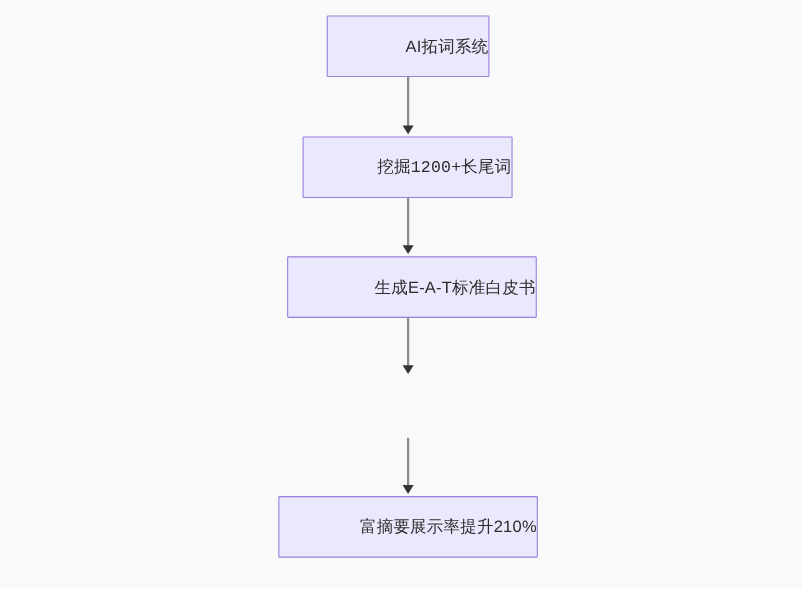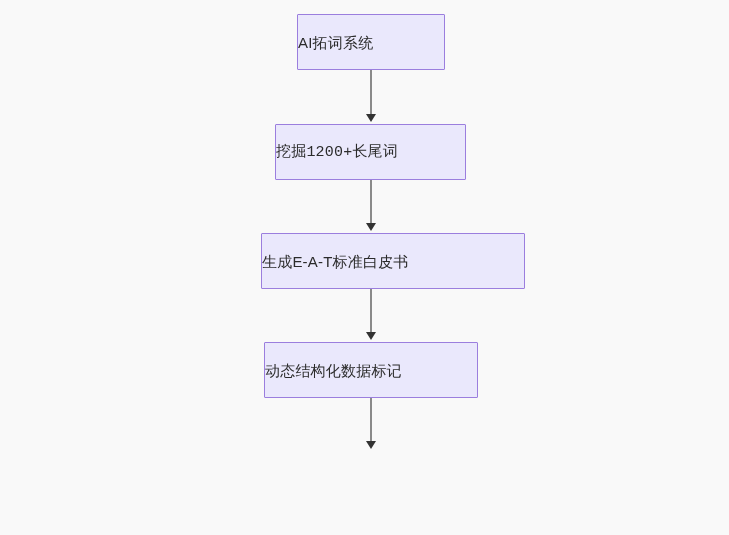--- a/index.html
+++ b/index.html
@@ -19,21 +19,21 @@
     height: 535px;
   }
   .node {
     position: absolute;
     box-sizing: border-box;
     background: #eae8fc;
     border: 1.6px solid #9b7ede;
     border-radius: 1px;
     display: flex;
     align-items: center;
-    justify-content: flex-start;
+    justify-content: flex-end;
     color: #2b2b2b;
     font-size: 15px;
     line-height: 1;
     letter-spacing: 0.2px;
     white-space: nowrap;
   }
   .node-label {
     display: block;
     pointer-events: none;
   }
@@ -63,28 +63,28 @@
   <div class="edge" style="left:370px; top:70px; height:47px;"></div>
   <div class="arrowhead" style="left:366px; top:114px;"></div>
 
   <div class="node" style="left:275px; top:124px; width:191px; height:56px;font-family:Liberation Mono, monospace;">
     <span class="node-label">挖掘1200+长尾词</span>
   </div>
 
   <div class="edge" style="left:370px; top:180px; height:46px;"></div>
   <div class="arrowhead" style="left:366px; top:223px;"></div>
 
-  <div class="node" style="left:261px; top:233px; width:264px; height:56px;">
+  <div class="node" style="left:261px; top:233px; width:227px; height:56px;">
     <span class="node-label">生成E-A-T标准白皮书</span>
   </div>
 
   <div class="edge" style="left:370px; top:289px; height:46px;"></div>
   <div class="arrowhead" style="left:366px; top:332px;"></div>
 
-  <div class="node" style="left:264px; top:342px; width:214px; height:56px;">
-    <span class="node-label">动态结构化数据标记</span>
-  </div>
 
   <div class="edge" style="left:370px; top:398px; height:46px;"></div>
   <div class="arrowhead" style="left:366px; top:441px;"></div>
 
+  <div class="node" style="left:253px; top:451px; width:236px; height:56px;">
+    <span class="node-label">富摘要展示率提升210%</span>
+  </div>
 
 </div>
 
 </body></html>

